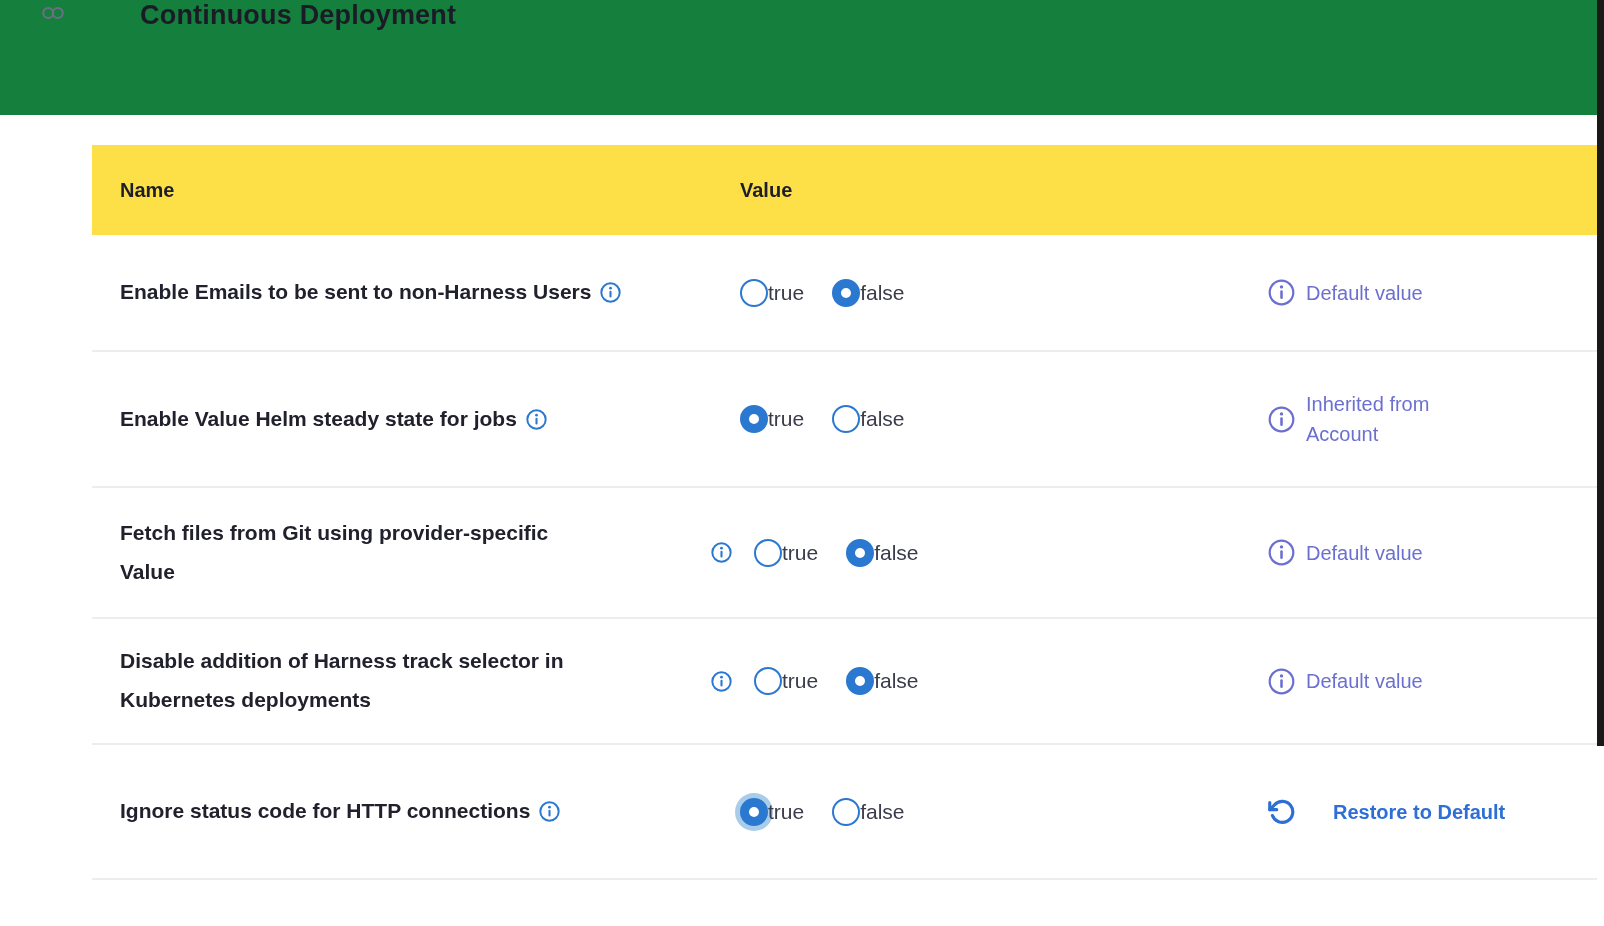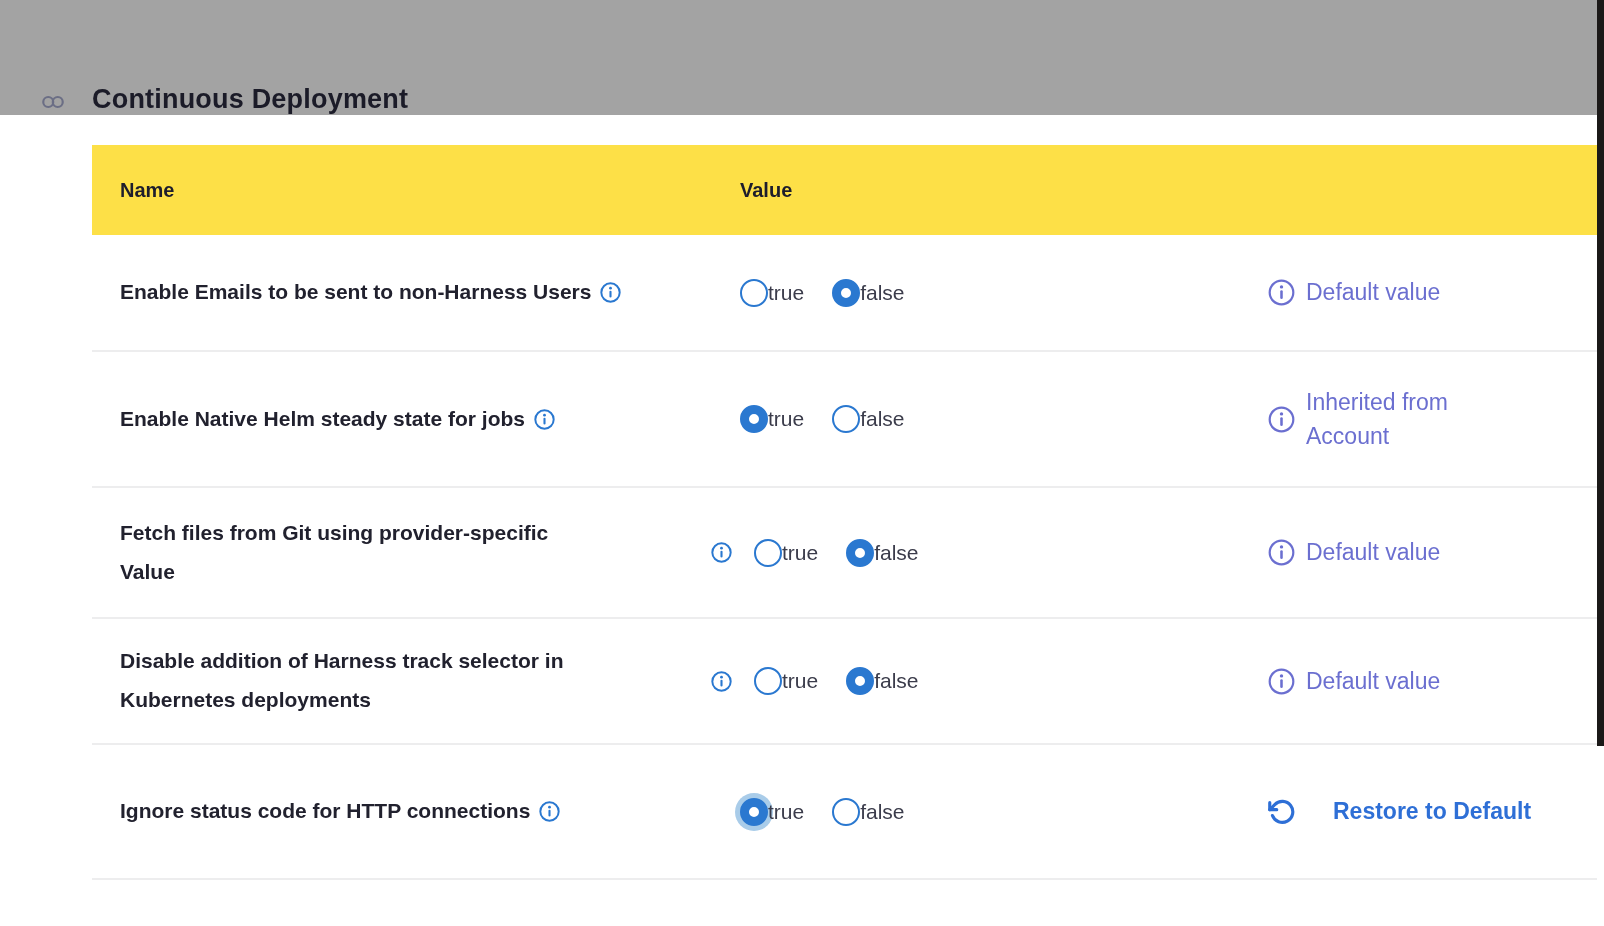--- a/index.html
+++ b/index.html
@@ -12,24 +12,25 @@
     color: #1f1f2c;
   }
   .screen-edge {
     position: absolute; top: 0; right: 0;
     width: 7px; height: 746px;
     background: #1b1918; z-index: 10;
   }
   
   .section-header {
     height: 115px;
-    background: #a3a3a3;
+    background: #15803d;
     display: flex;
-    align-items: flex-end;
+    align-items: flex-start;
     padding-left: 40px;
+    gap: 48px;
   }
   .link-icon { width: 26px; height: 26px; color: #6b6e85; margin-right: 26px; cursor: pointer; }
   .link-icon svg { width: 100%; height: 100%; display: block; }
   .page-title { font-size: 27px; font-weight: 700; color: #1b1b28; letter-spacing: 0.2px; }
 
   
   .table-wrap { margin: 30px 7px 0 92px; width: 1505px; }
   .thead {
     height: 90px;
     background: #fde047;
@@ -77,21 +78,21 @@
     font-size: 21px; color: #3b3c4b; margin-left: 0; margin-right: 28px;
     cursor: pointer;
   }
 
   .status { display: flex; align-items: center; color: #6b6fd0; }
   .status-icon { width: 27px; height: 27px; flex: 0 0 auto; cursor: pointer; }
   .status-icon svg { width: 100%; height: 100%; display: block; }
   .restore-icon { display: none; width: 28px; height: 28px; flex: 0 0 auto; }
   .restore-icon svg { width: 100%; height: 100%; display: block; }
   .status-text {
-    font-size: 23px; margin-left: 11px; line-height: 1.5; white-space: pre-line;
+    font-size: 20px; margin-left: 11px; line-height: 1.5; white-space: pre-line;
   }
   .status.restore { color: #2e6fd6; cursor: pointer; gap: 26px; }
   .status.restore .restore-icon { display: block; }
   .status.restore .status-text { font-weight: 600; }
 </style>
 </head>
 <body>
 
 <div class="screen-edge"></div>
 
@@ -138,21 +139,21 @@
             <rect x="7.25" y="6.7" width="1.5" height="5.2" rx="0.75" fill="currentColor"></rect>
           </svg>
         </span>
 
         <span class="status-text">Default value</span>
       </span>
     </div>
   </div>
       <div class="row">
     <div class="c-name">
-      <span class="name-label">Enable Native Helm steady state for jobs</span>
+      <span class="name-label">Enable Value Helm steady state for jobs</span>
       <span class="info-icon">
         <svg viewBox="0 0 16 16">
           <circle cx="8" cy="8" r="7" fill="none" stroke="currentColor" stroke-width="1.5"></circle>
           <circle cx="8" cy="4.7" r="1.05" fill="currentColor"></circle>
           <rect x="7.2" y="6.7" width="1.6" height="5.2" rx="0.8" fill="currentColor"></rect>
         </svg>
       </span>
     </div>
     <div class="c-value">
       <span class="radio selected"></span>

